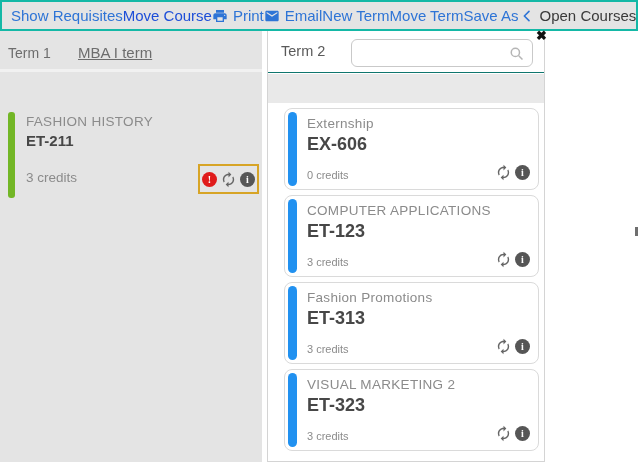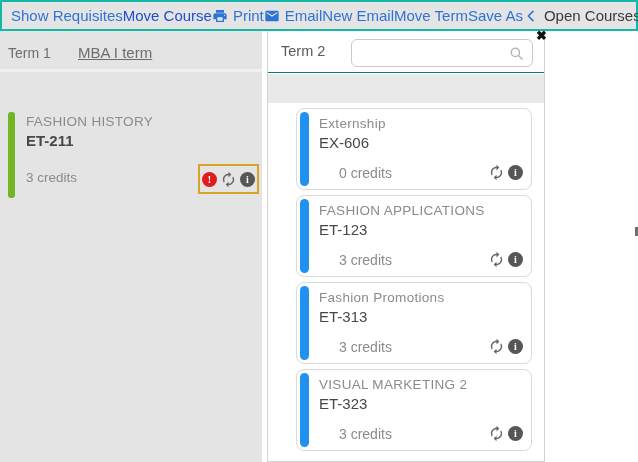--- a/index.html
+++ b/index.html
@@ -61,29 +61,29 @@
     font-size:13px; color:#555; padding:0 28px 0 10px; outline:none;
   }
   .search-glyph { position:absolute; left:241px; top:15px; width:15px; height:15px; pointer-events:none; }
   .search-glyph svg { width:15px; height:15px; display:block; }
   .rp-close {
     position:absolute; right:-3px; top:-2px; font-size:13px; color:#111111;
     cursor:pointer; line-height:13px; font-weight:bold;
   }
   .rp-grayband { position:absolute; top:43px; left:0; width:100%; height:29px; background:#e9e9e9; }
 
-  .cards { position:absolute; top:77px; left:28px; width:236px; }
+  .cards { position:absolute; top:77px; left:16px; width:255px; }
   .card {
     position:relative; height:82px; margin-bottom:5px;
     background:#ffffff; border:1px solid #dadada; border-radius:8px;
   }
   .card .bar { position:absolute; left:3px; top:3px; bottom:3px; width:9px; border-radius:5px; }
   .card .title { position:absolute; left:22px; top:7px; font-size:13.5px; color:#8b8b8b; letter-spacing:.3px; }
-  .card .code  { position:absolute; left:22px; top:25px; font-size:15px; font-weight:normal; color:#474747; }
-  .card .credits { position:absolute; left:22px; bottom:8px; font-size:14px; color:#8b8b8b;margin-left:20px; }
+  .card .code  { position:absolute; left:22px; top:25px; font-size:18px; font-weight:bold; color:#474747; }
+  .card .credits { position:absolute; left:22px; bottom:8px; font-size:11px; color:#8b8b8b; }
   .card .card-icons { position:absolute; right:8px; bottom:8px; display:flex; align-items:center; gap:3px; }
 
   .edge-mark { position:absolute; right:0; top:227px; width:3px; height:9px; background:#6f6f6f; }
 </style>
 </head>
 <body>
 
 <div id="app">
 
   <div class="toolbar">
@@ -103,21 +103,21 @@
     </div>
     <div class="tb-item">
       <span class="tb-icon">
         <svg viewBox="0 0 24 24" fill="#2e74d6">
             <path d="M20 4H4c-1.1 0-2 .9-2 2v12c0 1.1.9 2 2 2h16c1.1 0 2-.9 2-2V6c0-1.1-.9-2-2-2zm0 4-8 5-8-5V6l8 5 8-5v2z"></path>
           </svg>
       </span>
       <span>Email</span>
     </div>
     <div class="tb-item">
-      <span>New Email</span>
+      <span>New Term</span>
     </div>
     <div class="tb-item">
       <span>Move Term</span>
     </div>
     <div class="tb-item">
       <span>Save As</span>
     </div>
     <div class="tb-item">
       <span class="tb-icon">
         <svg viewBox="0 0 24 24" fill="none" stroke="#2e74d6" stroke-width="2.4" stroke-linecap="round" stroke-linejoin="round">
@@ -177,21 +177,21 @@
             <svg viewBox="0 0 24 24">
                 <path d="M12 6v3l4-4-4-4v3c-4.42 0-8 3.58-8 8 0 1.57.46 3.03 1.24 4.26L6.7 14.8A5.87 5.87 0 0 1 6 12c0-3.31 2.69-6 6-6zm6.76 1.74L17.3 9.2c.44.84.7 1.79.7 2.8 0 3.31-2.69 6-6 6v-3l-4 4 4 4v-3c4.42 0 8-3.58 8-8 0-1.57-.46-3.03-1.24-4.26z"></path>
               </svg>
           </span>
           <span class="dot-icon info">i</span>
         </div>
       </div>
 
       <div class="card">
         <div class="bar" style="background:#2191f0;"></div>
-        <div class="title">FASHION APPLICATIONS</div>
+        <div class="title">COMPUTER APPLICATIONS</div>
         <div class="code">ET-123</div>
         <div class="credits">3 credits</div>
         <div class="card-icons">
           <span class="sync-icon">
             <svg viewBox="0 0 24 24">
                 <path d="M12 6v3l4-4-4-4v3c-4.42 0-8 3.58-8 8 0 1.57.46 3.03 1.24 4.26L6.7 14.8A5.87 5.87 0 0 1 6 12c0-3.31 2.69-6 6-6zm6.76 1.74L17.3 9.2c.44.84.7 1.79.7 2.8 0 3.31-2.69 6-6 6v-3l-4 4 4 4v-3c4.42 0 8-3.58 8-8 0-1.57-.46-3.03-1.24-4.26z"></path>
               </svg>
           </span>
           <span class="dot-icon info">i</span>
         </div>

